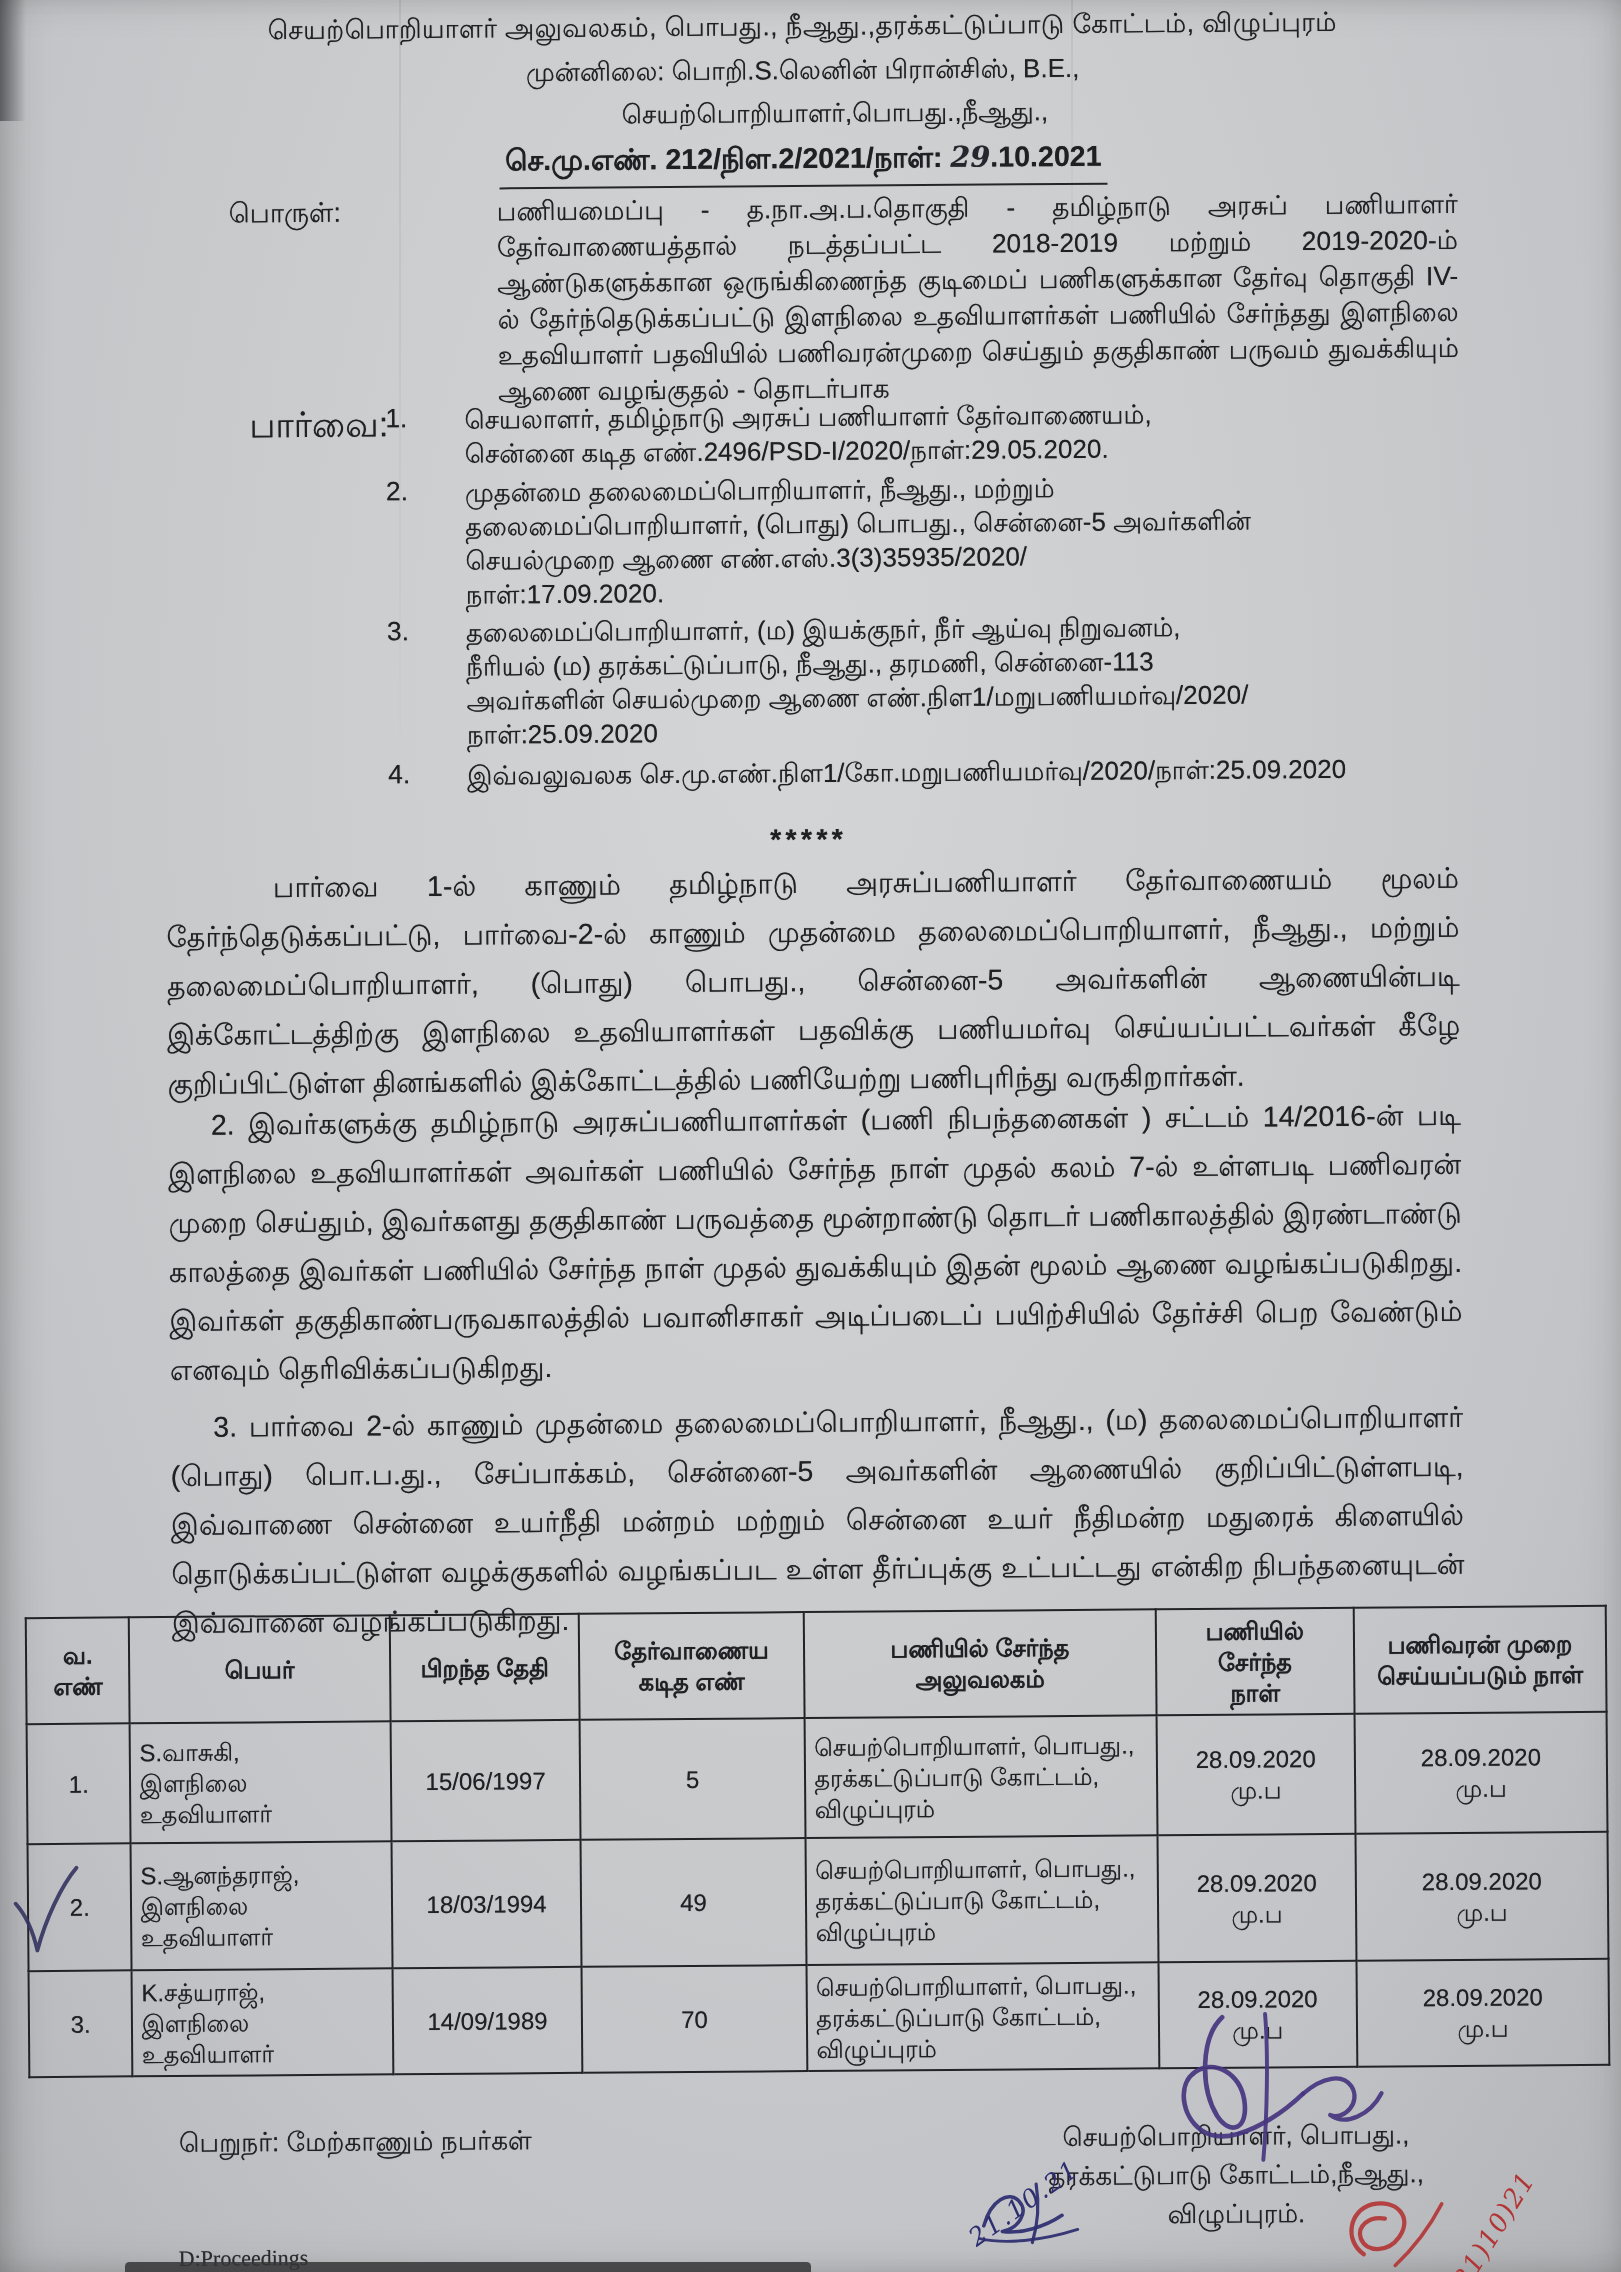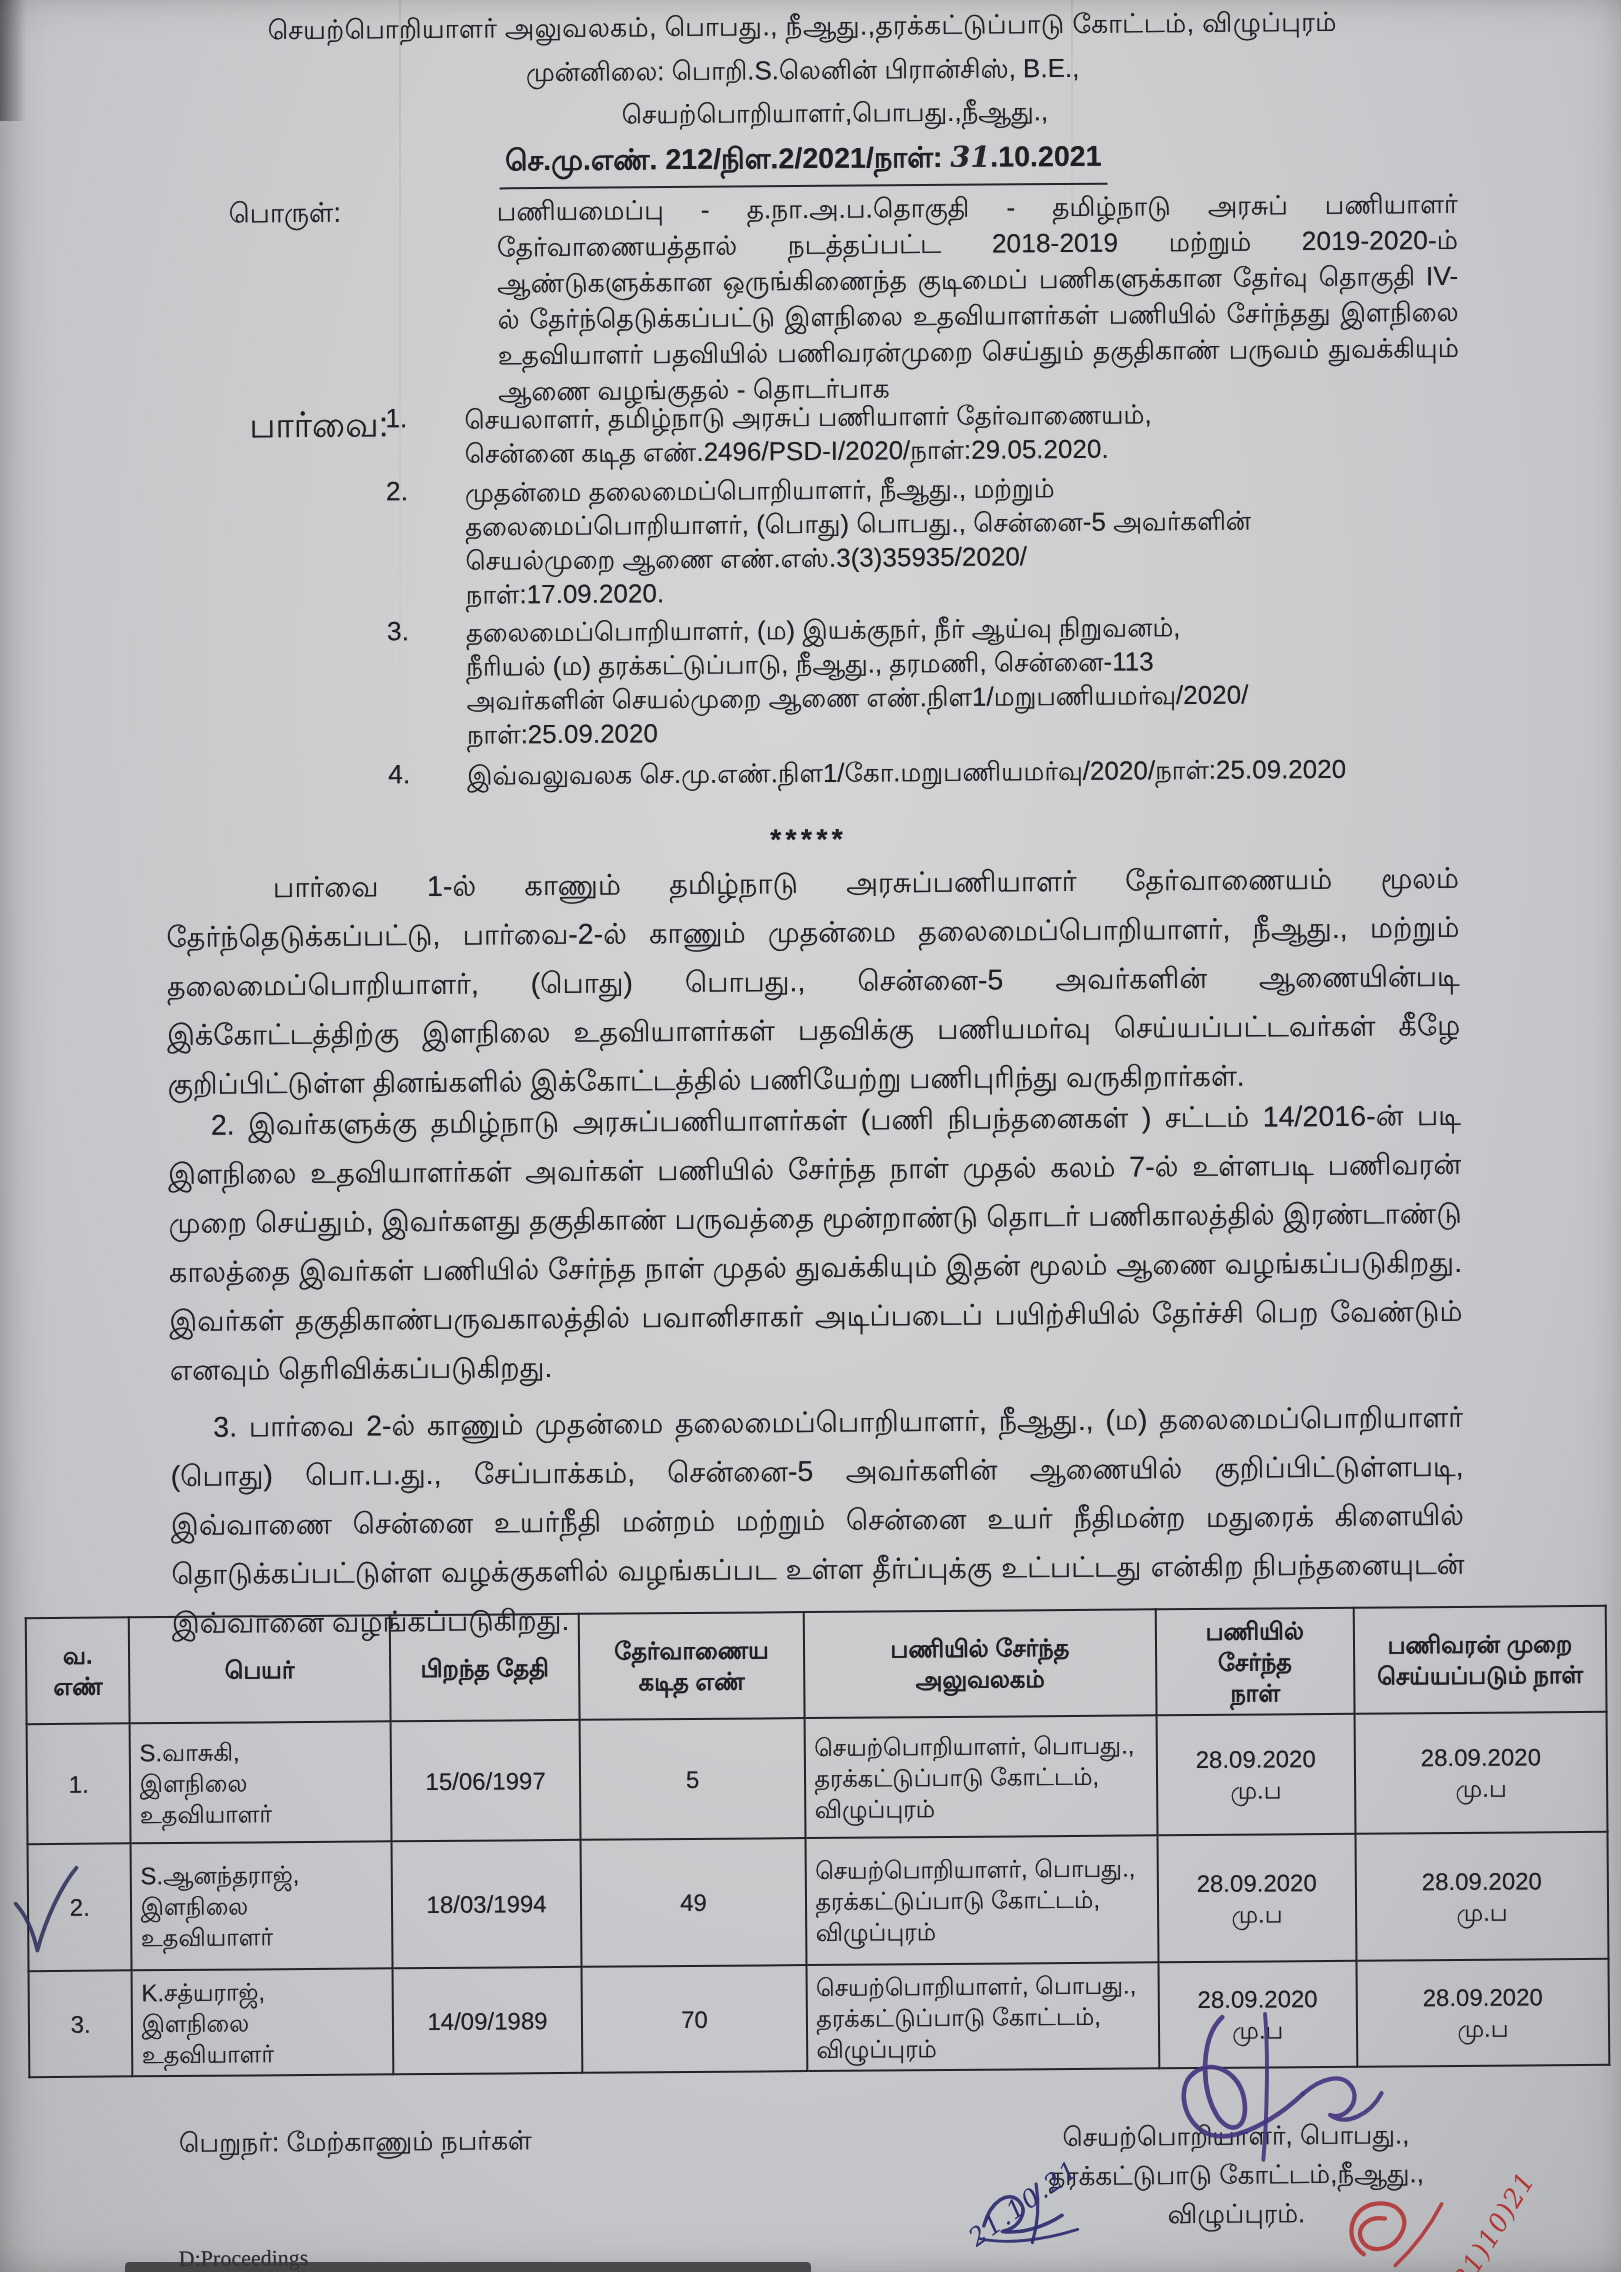--- a/index.html
+++ b/index.html
@@ -68,21 +68,21 @@
   <div class="tilt">
 
     <div class="center-line hl1 txt">செயற்பொறியாளர் அலுவலகம், பொபது., நீஆது.,தரக்கட்டுப்பாடு கோட்டம், விழுப்புரம்</div>
     <div class="center-line hl2 txt">
       <span>முன்னிலை:</span>
       <span>பொறி.S.லெனின் பிரான்சிஸ், B.E.,</span>
     </div>
     <div class="center-line hl3 txt">செயற்பொறியாளர்,பொபது.,நீஆது.,</div>
     <div class="center-line hl4">
       <span class="order-wrap txt">
-        <span>செ.மு.எண். 212/நிள.2/2021/நாள்: </span><span class="hand-ink">31</span><span>.10.2021</span>
+        <span>செ.மு.எண். 212/நிள.2/2021/நாள்: </span><span class="hand-ink">29</span><span>.10.2021</span>
       </span>
     </div>
 
     <div class="subject-label txt">பொருள்:</div>
     <div class="subject-text txt">பணியமைப்பு - த.நா.அ.ப.தொகுதி - தமிழ்நாடு அரசுப் பணியாளர் தேர்வாணையத்தால் நடத்தப்பட்ட 2018-2019 மற்றும் 2019-2020-ம் ஆண்டுகளுக்கான ஒருங்கிணைந்த குடிமைப் பணிகளுக்கான தேர்வு தொகுதி IV-ல் தேர்ந்தெடுக்கப்பட்டு இளநிலை உதவியாளர்கள் பணியில் சேர்ந்தது இளநிலை உதவியாளர் பதவியில் பணிவரன்முறை செய்தும் தகுதிகாண் பருவம் துவக்கியும் ஆணை வழங்குதல் - தொடர்பாக</div>
 
     <div class="ref-label txt">பார்வை:</div>
 
     <div class="ref-item" style="top:400px;">
       <span class="ref-num txt">1.</span>

